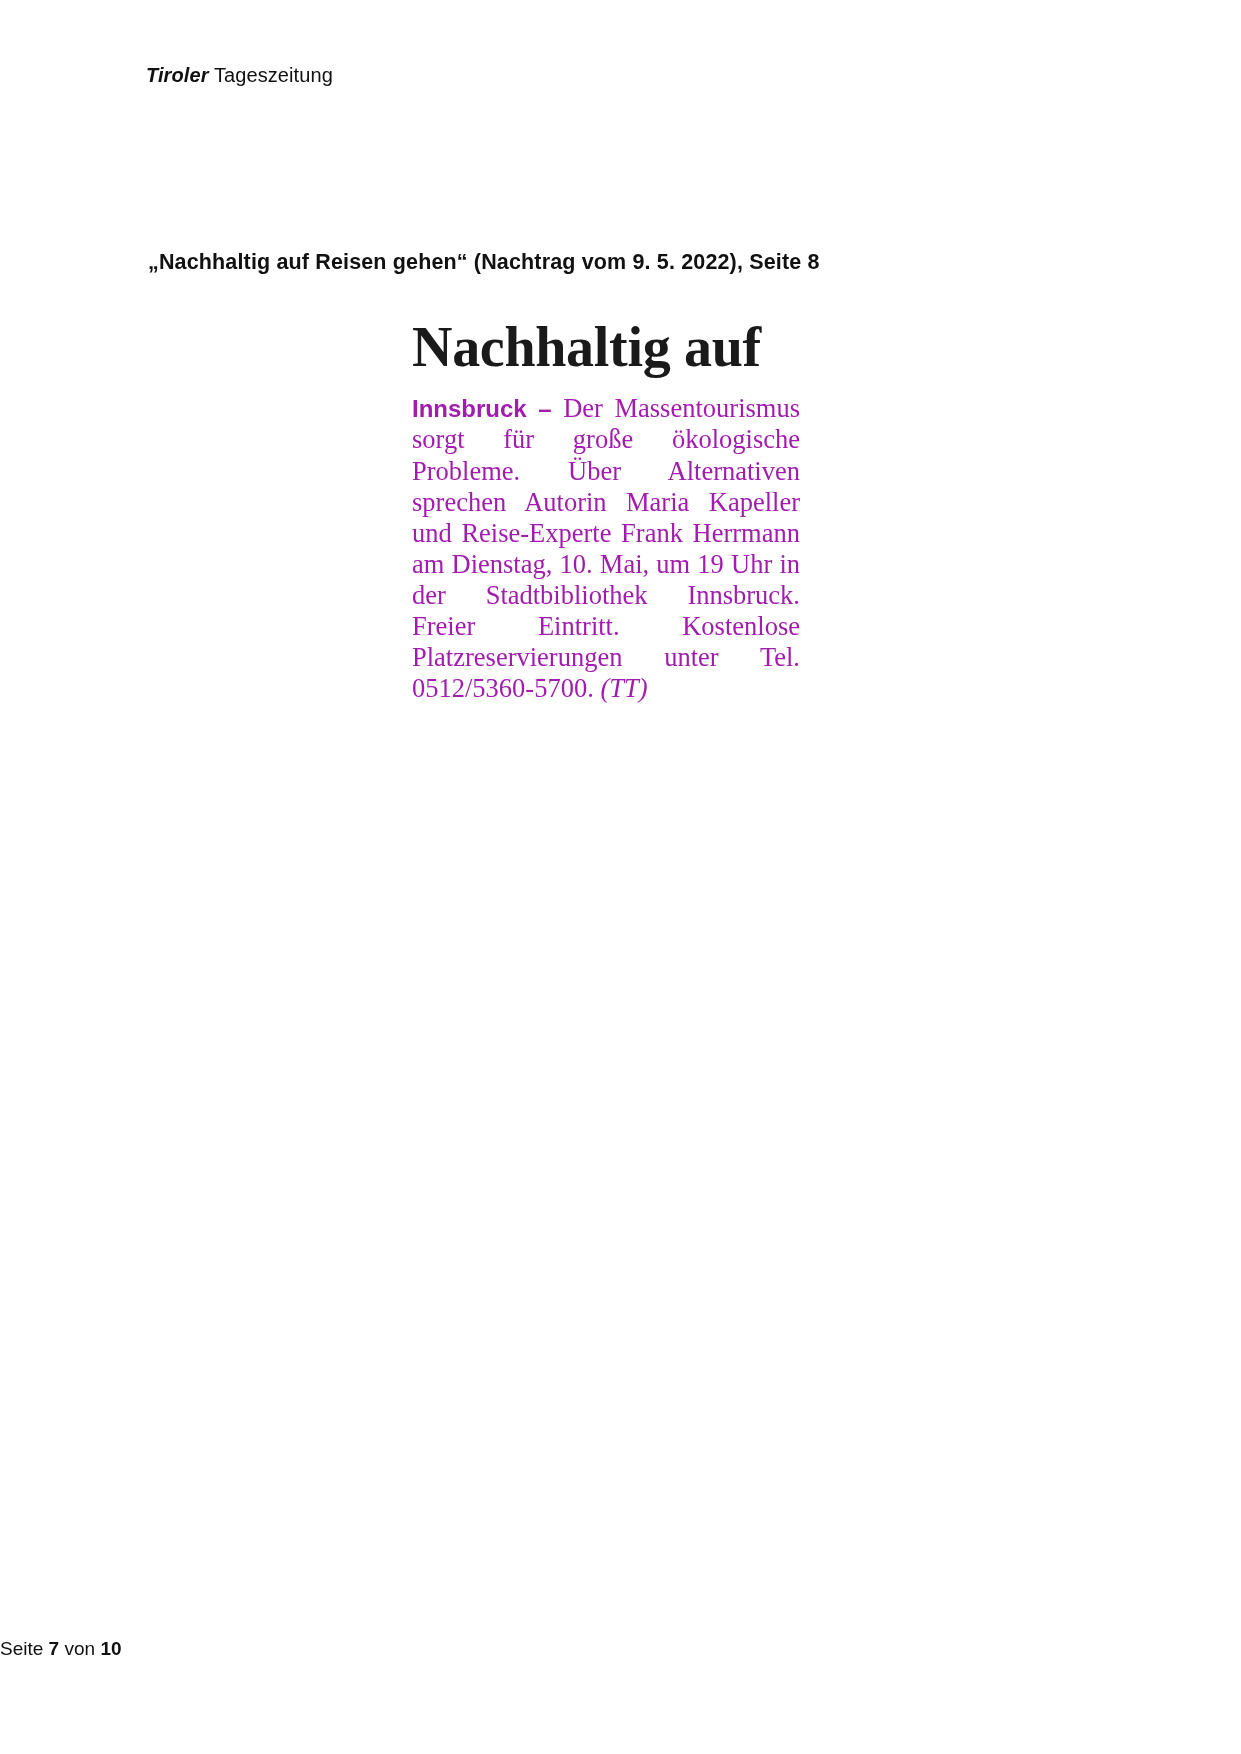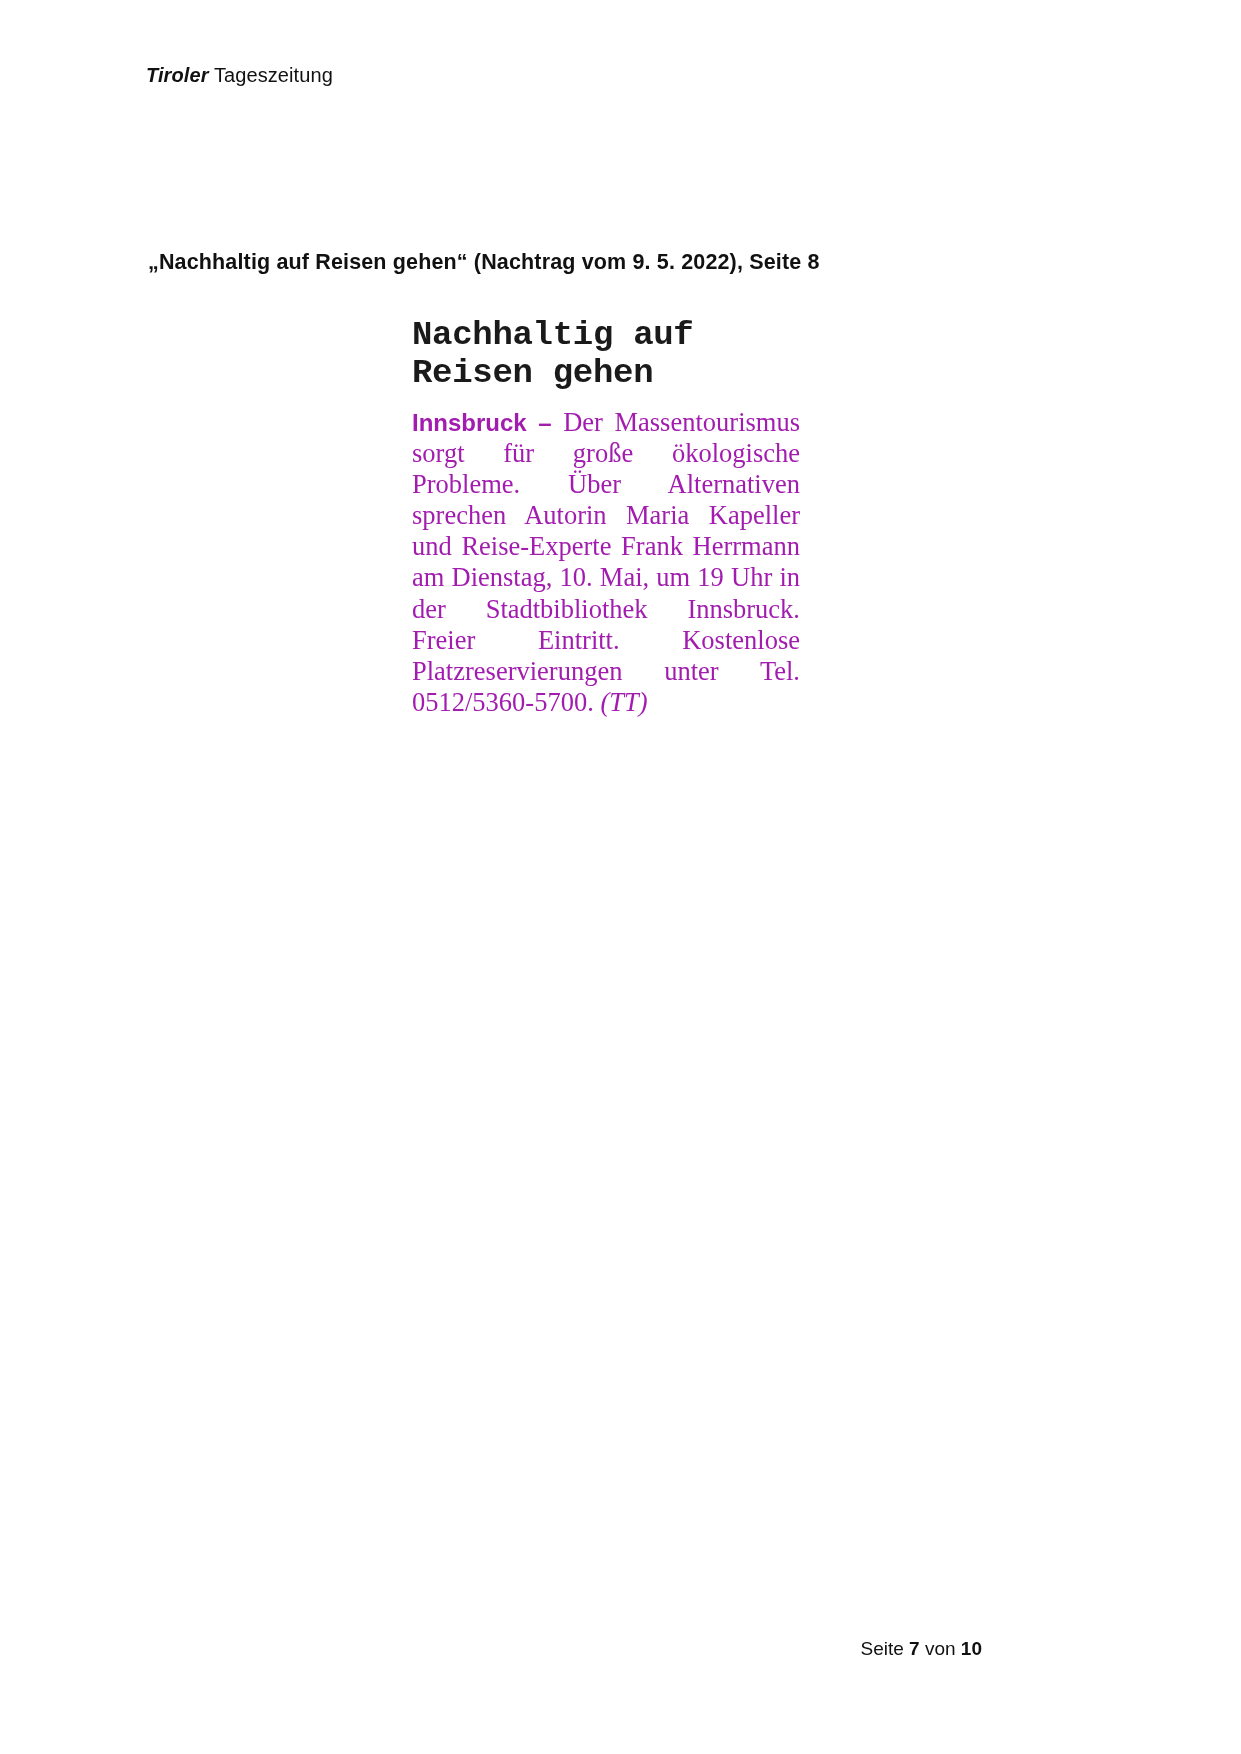--- a/index.html
+++ b/index.html
@@ -51,23 +51,23 @@
   }
 
   
   .clipping {
     position: absolute;
     left: 412px;
     top: 316px;
     width: 400px;
   }
   .clip-headline {
-    font-family: Liberation Mono, monospace;
+    font-family: Liberation Serif, serif;
     font-weight: bold;
-    font-size: 34px;
+    font-size: 56px;
     line-height: 1.13;
     color: #1a1a1a;
     letter-spacing: -0.3px;
     margin: 0;
   }
   .clip-body {
     font-family: "Liberation Serif", serif;
     font-size: 26.5px;
     line-height: 1.175;
     color: #a21caf;
@@ -85,21 +85,21 @@
   .clip-body .src {
     font-style: italic;
   }
 
   
   .footer {
     position: absolute;
     left: 0;
     top: 1638px;
     width: 982px;
-    text-align: right;
+    text-align: left;
     font-size: 19px;
   }
   .footer .b {
     font-weight: bold;
   }
 </style>
 </head>
 <body>
 
 <div class="page">
@@ -107,21 +107,20 @@
   <div class="masthead">
     <span class="bold">Tiroler</span>
     <span class="light">Tageszeitung</span>
   </div>
 
   <div class="doc-caption">„Nachhaltig auf Reisen gehen“ (Nachtrag vom 9. 5. 2022), Seite 8</div>
 
   <div class="clipping">
     <div class="clip-headline">
       <div>Nachhaltig auf</div>
-      <div>Reisen gehen</div>
     </div>
     <p class="clip-body">
       <span class="lead">Innsbruck –</span><span> Der Massentourismus sorgt für große ökologische Probleme. Über Alternativen sprechen Autorin Maria Kapeller und Reise-Experte Frank Herrmann am Dienstag, 10. Mai, um 19 Uhr in der Stadtbibliothek Innsbruck. Freier Eintritt. Kostenlose Platzreservierungen unter Tel. 0512/5360-5700. </span><span class="src">(TT)</span>
     </p>
   </div>
 
   <div class="footer">
     <span>Seite </span><span class="b">7</span><span> von </span><span class="b">10</span>
   </div>
 

